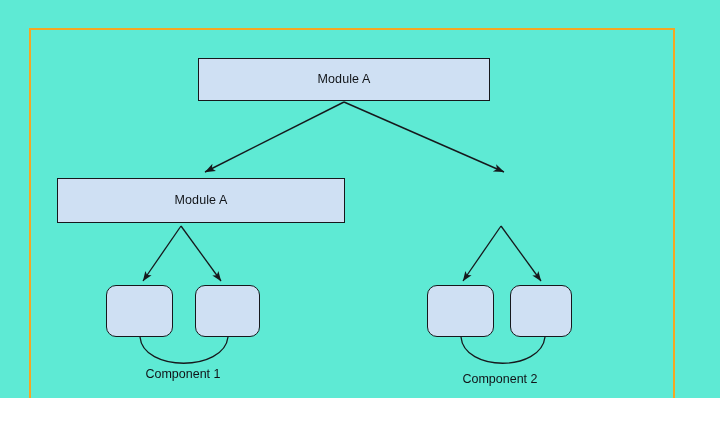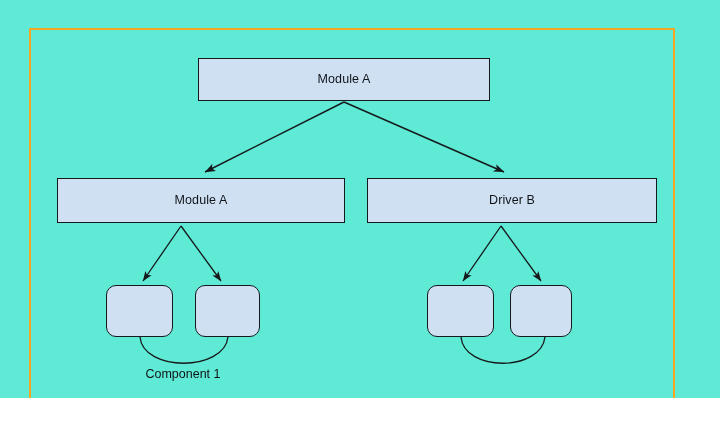--- a/index.html
+++ b/index.html
@@ -105,34 +105,32 @@
   </svg>
 
   <div class="node rect" id="node-module-a">
     <span>Module A</span>
   </div>
 
   <div class="node rect" id="node-driver-a">
     <span>Module A</span>
   </div>
 
-  <div class="node rect" id="node-driver-b">
-    <span>Driver B</span>
-  </div>
 
   <div class="node rounded" id="c1-box-left">
     <span></span>
   </div>
   <div class="node rounded" id="c1-box-right">
     <span></span>
   </div>
 
   <div class="node rounded" id="c2-box-left">
     <span></span>
   </div>
   <div class="node rounded" id="c2-box-right">
     <span></span>
   </div>
 
   <div class="caption" id="caption-component-1">Component 1</div>
 
+  <div class="caption" id="caption-component-2">Component 2</div>
 
 </div>
 
 </body></html>

